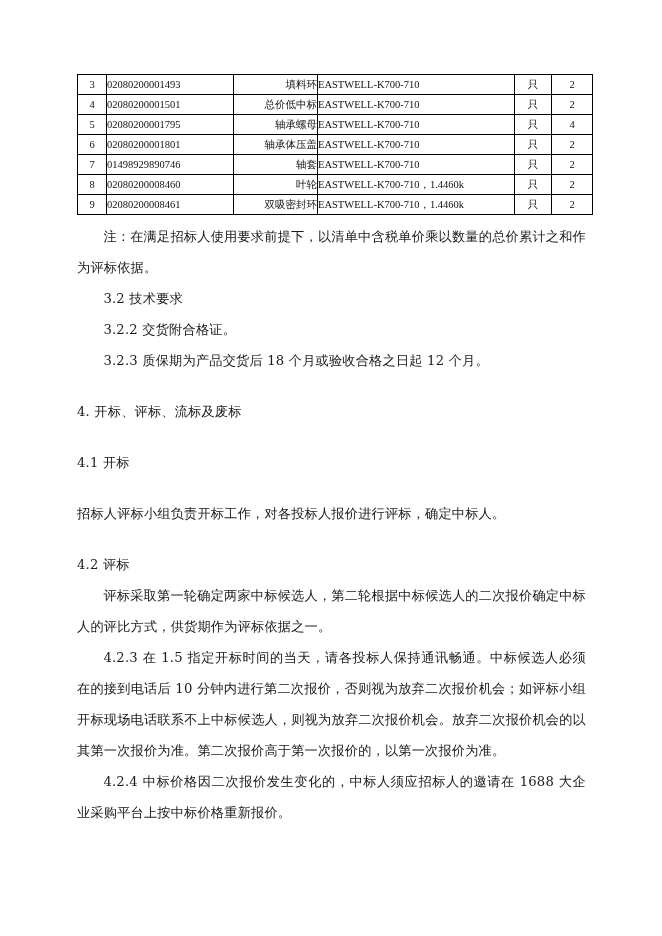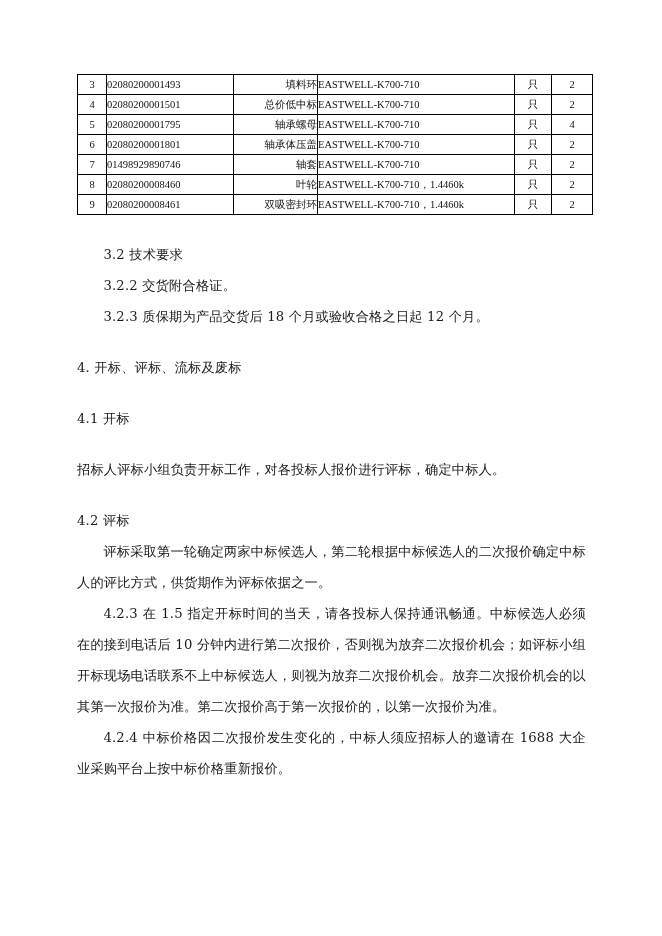--- a/index.html
+++ b/index.html
@@ -71,21 +71,21 @@
     line-height: 31px;
     text-align: justify;
     text-justify: inter-ideograph;
     letter-spacing: 0.2px;
     font-family: "DejaVu Serif", "Liberation Serif", serif;
     color: #1a1a1a;
     word-break: break-all;
   }
   p.indent   { text-indent: 2em; }
   p.noindent { text-indent: 0; margin-top: 20px; }
-  p.heading  { text-indent: 2em; margin-top: 24px; }
+  p.heading  { text-indent: 2em; }
 </style>
 </head>
 <body>
 
 <div class="page">
 
   <div class="content">
 
     <table class="parts-table">
       <tbody>
@@ -151,20 +151,21 @@
           <td class="c-model">EASTWELL-K700-710，1.4460k</td>
           <td class="c-unit">只</td>
           <td class="c-qty">2</td>
         </tr>
 
       </tbody>
     </table>
 
     <div class="body-text">
 
+      <p class="para indent">注：在满足招标人使用要求前提下，以清单中含税单价乘以数量的总价累计之和作为评标依据。</p>
       <p class="para heading">3.2 技术要求</p>
       <p class="para indent">3.2.2 交货附合格证。</p>
       <p class="para indent">3.2.3 质保期为产品交货后 18 个月或验收合格之日起 12 个月。</p>
       <p class="para noindent">4. 开标、评标、流标及废标</p>
       <p class="para noindent">4.1 开标</p>
       <p class="para noindent">招标人评标小组负责开标工作，对各投标人报价进行评标，确定中标人。</p>
       <p class="para noindent">4.2 评标</p>
       <p class="para indent">评标采取第一轮确定两家中标候选人，第二轮根据中标候选人的二次报价确定中标人的评比方式，供货期作为评标依据之一。</p>
       <p class="para indent">4.2.3 在 1.5 指定开标时间的当天，请各投标人保持通讯畅通。中标候选人必须在的接到电话后 10 分钟内进行第二次报价，否则视为放弃二次报价机会；如评标小组开标现场电话联系不上中标候选人，则视为放弃二次报价机会。放弃二次报价机会的以其第一次报价为准。第二次报价高于第一次报价的，以第一次报价为准。</p>
       <p class="para indent">4.2.4 中标价格因二次报价发生变化的，中标人须应招标人的邀请在 1688 大企业采购平台上按中标价格重新报价。</p>

